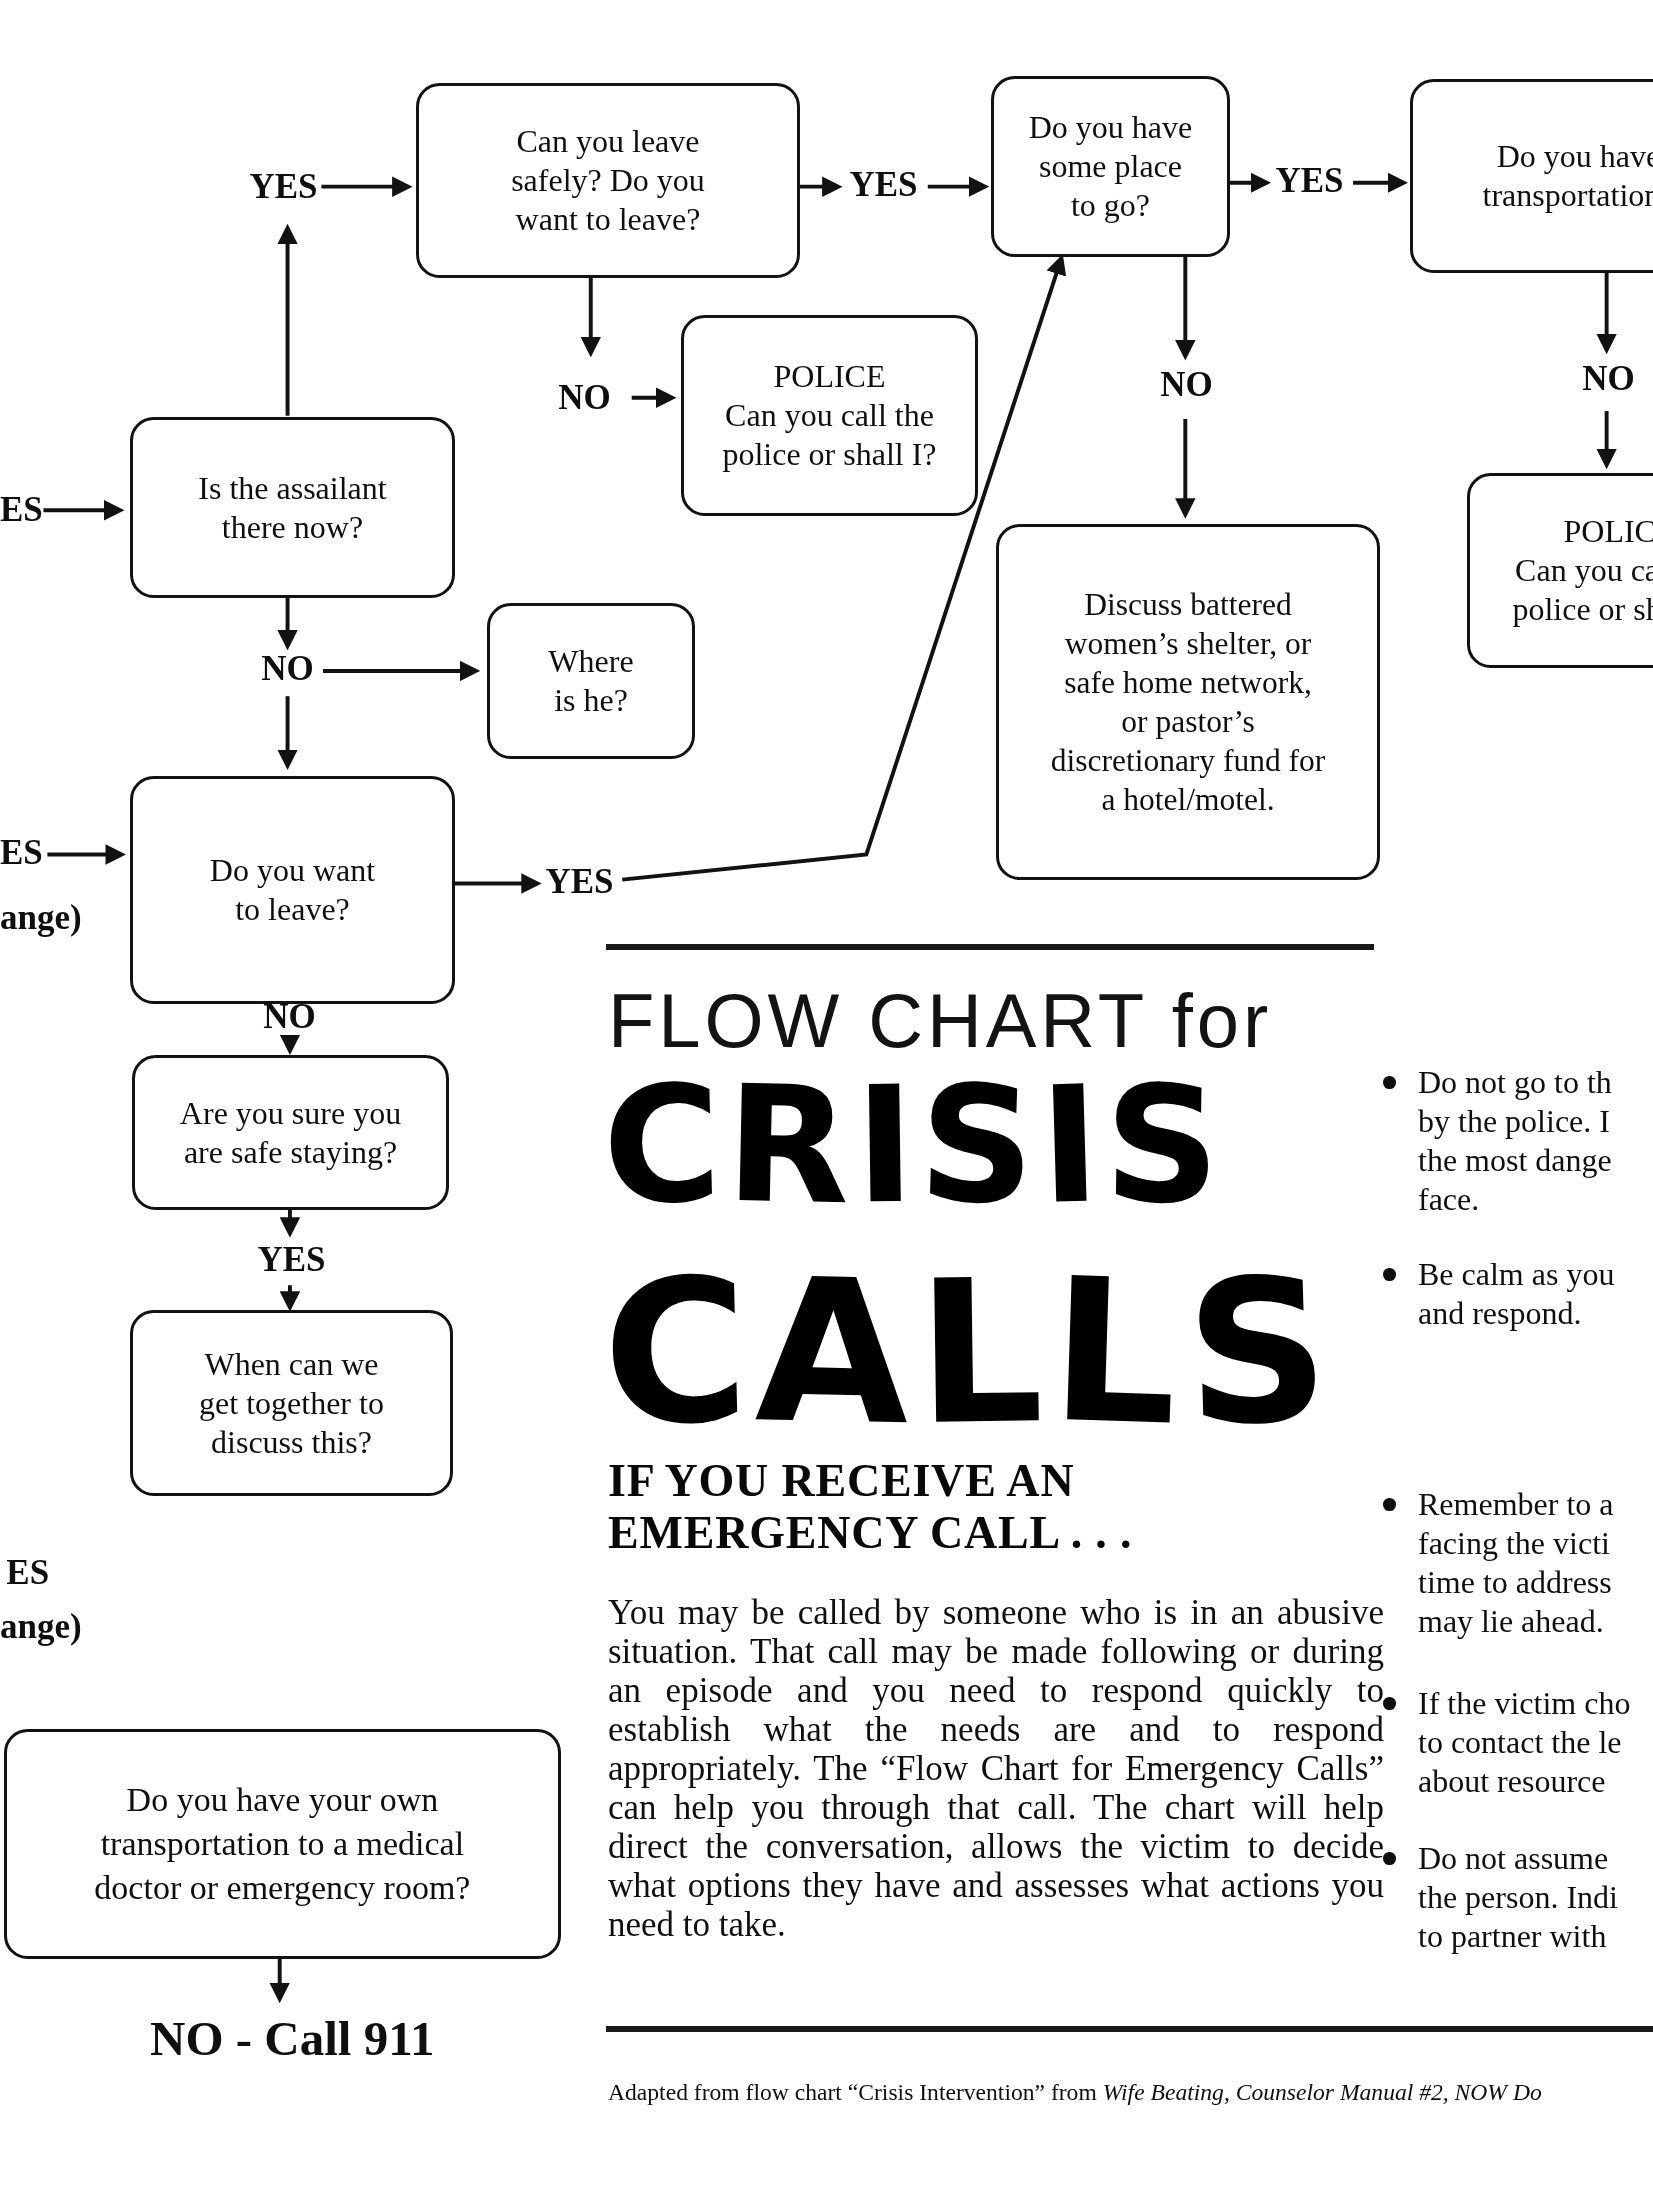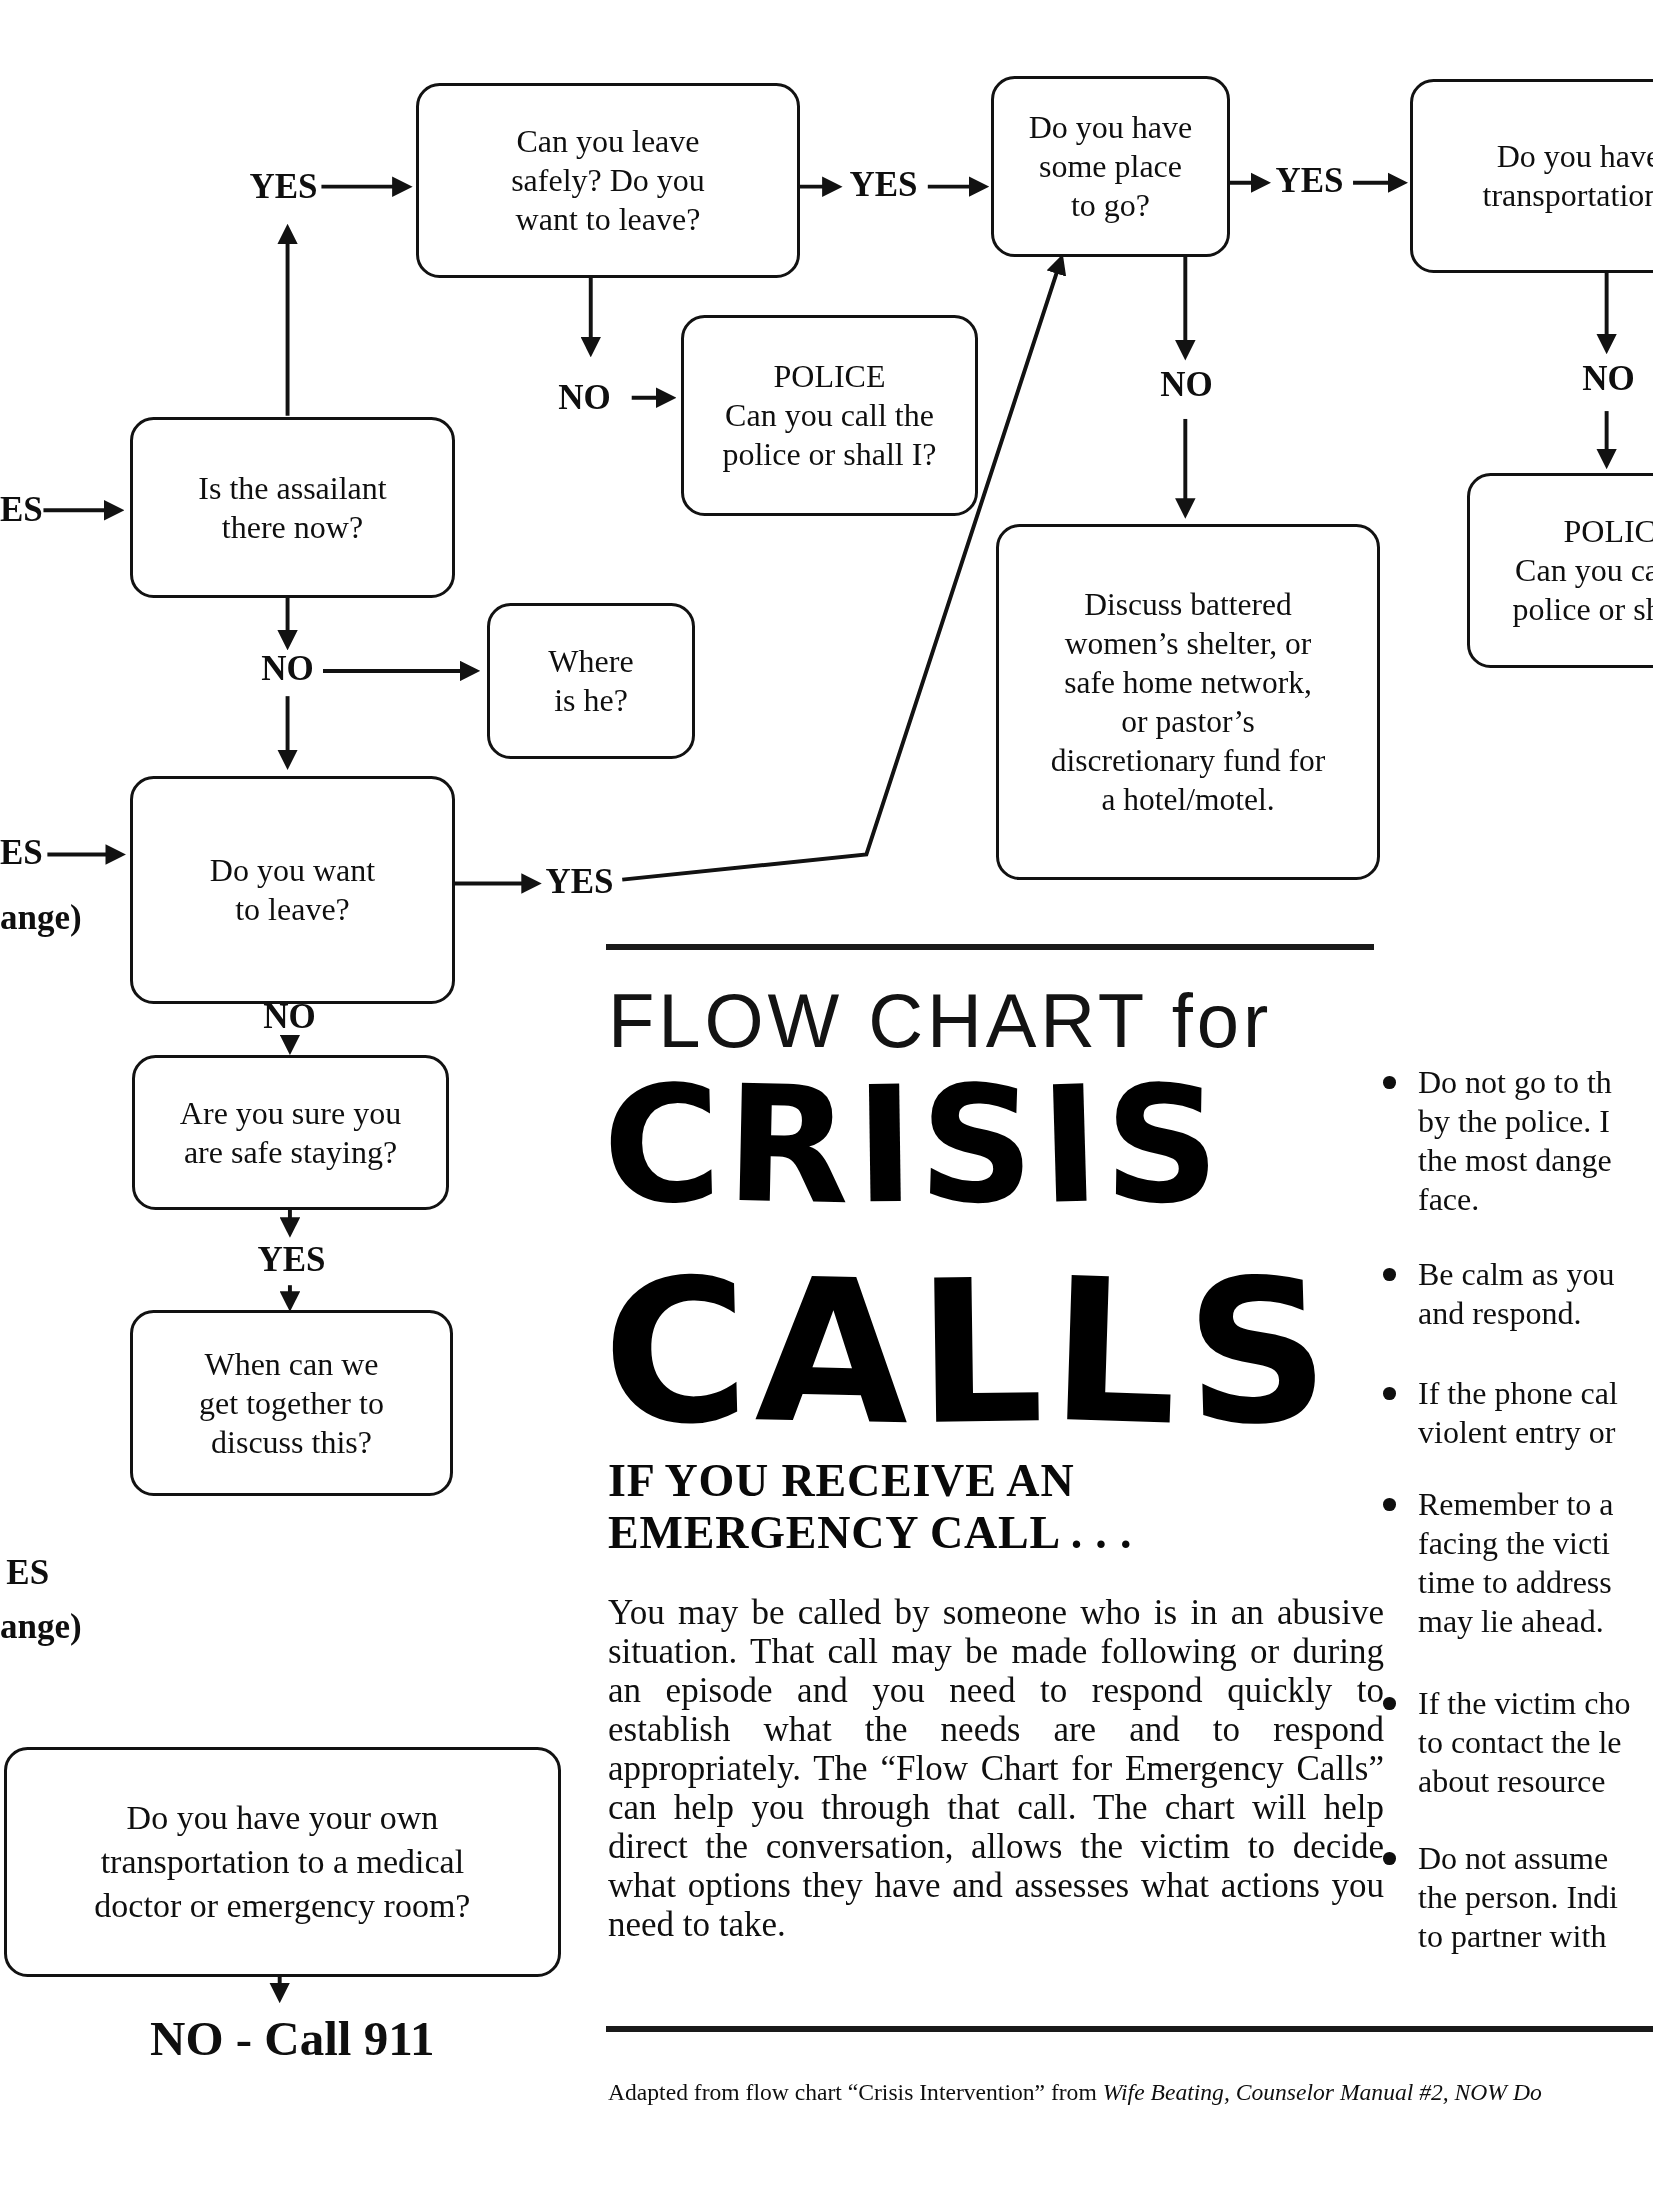--- a/index.html
+++ b/index.html
@@ -131,21 +131,21 @@
     <div>Are you sure you</div>
     <div>are safe staying?</div>
   </div>
 
   <div class="fbox" style="left:130px;top:1310px;width:317px;height:180px;">
     <div>When can we</div>
     <div>get together to</div>
     <div>discuss this?</div>
   </div>
 
-  <div class="fbox" style="left:3.9px;top:1729px;width:551px;height:224px;font-size:34px;line-height:44px;margin-top:18px;">
+  <div class="fbox" style="left:3.9px;top:1729px;width:551px;height:224px;font-size:34px;line-height:44px;">
     <div>Do you have your own</div>
     <div>transportation to a medical</div>
     <div>doctor or emergency room?</div>
   </div>
 
   <div class="lbl" style="left:240px;top:167px;width:87px;">YES</div>
   <div class="lbl" style="left:844px;top:165px;width:79px;">YES</div>
   <div class="lbl" style="left:1270px;top:161px;width:79px;">YES</div>
   <div class="lbl" style="left:553px;top:378px;width:63px;">NO</div>
   <div class="lbl" style="left:1151px;top:365px;width:71px;">NO</div>
@@ -184,25 +184,20 @@
     <div class="bl">Do not go to th</div>
     <div class="bl">by the police. I</div>
     <div class="bl">the most dange</div>
     <div class="bl">face.</div>
   </div>
   <div class="bullet" style="top:1255px;">
     <span class="dot"></span>
     <div class="bl">Be calm as you</div>
     <div class="bl">and respond.</div>
   </div>
-  <div class="bullet" style="top:1374px;">
-    <span class="dot"></span>
-    <div class="bl">If the phone cal</div>
-    <div class="bl">violent entry or</div>
-  </div>
   <div class="bullet" style="top:1485px;">
     <span class="dot"></span>
     <div class="bl">Remember to a</div>
     <div class="bl">facing the victi</div>
     <div class="bl">time to address</div>
     <div class="bl">may lie ahead.</div>
   </div>
   <div class="bullet" style="top:1839px;">
     <span class="dot"></span>
     <div class="bl">Do not assume</div>

